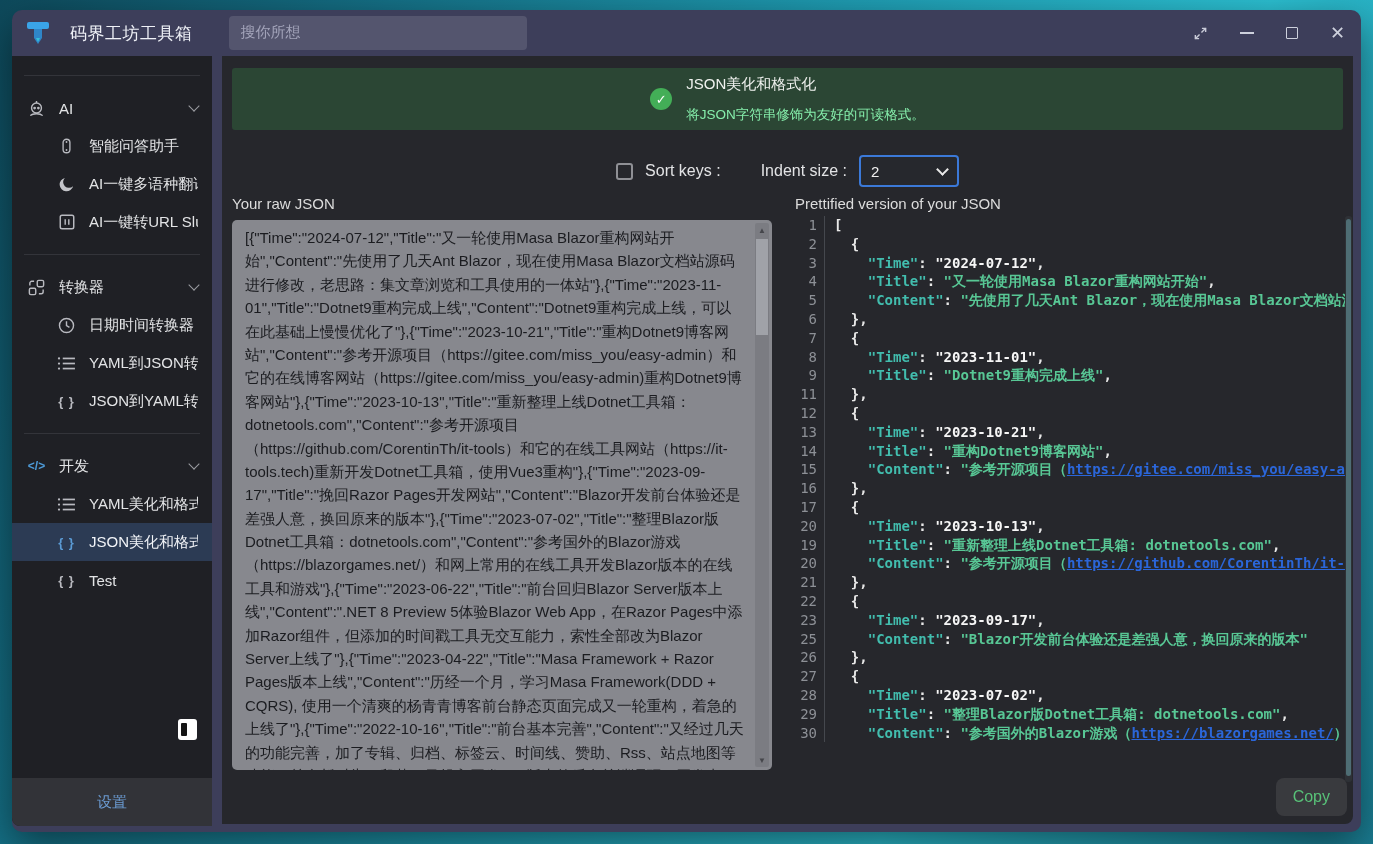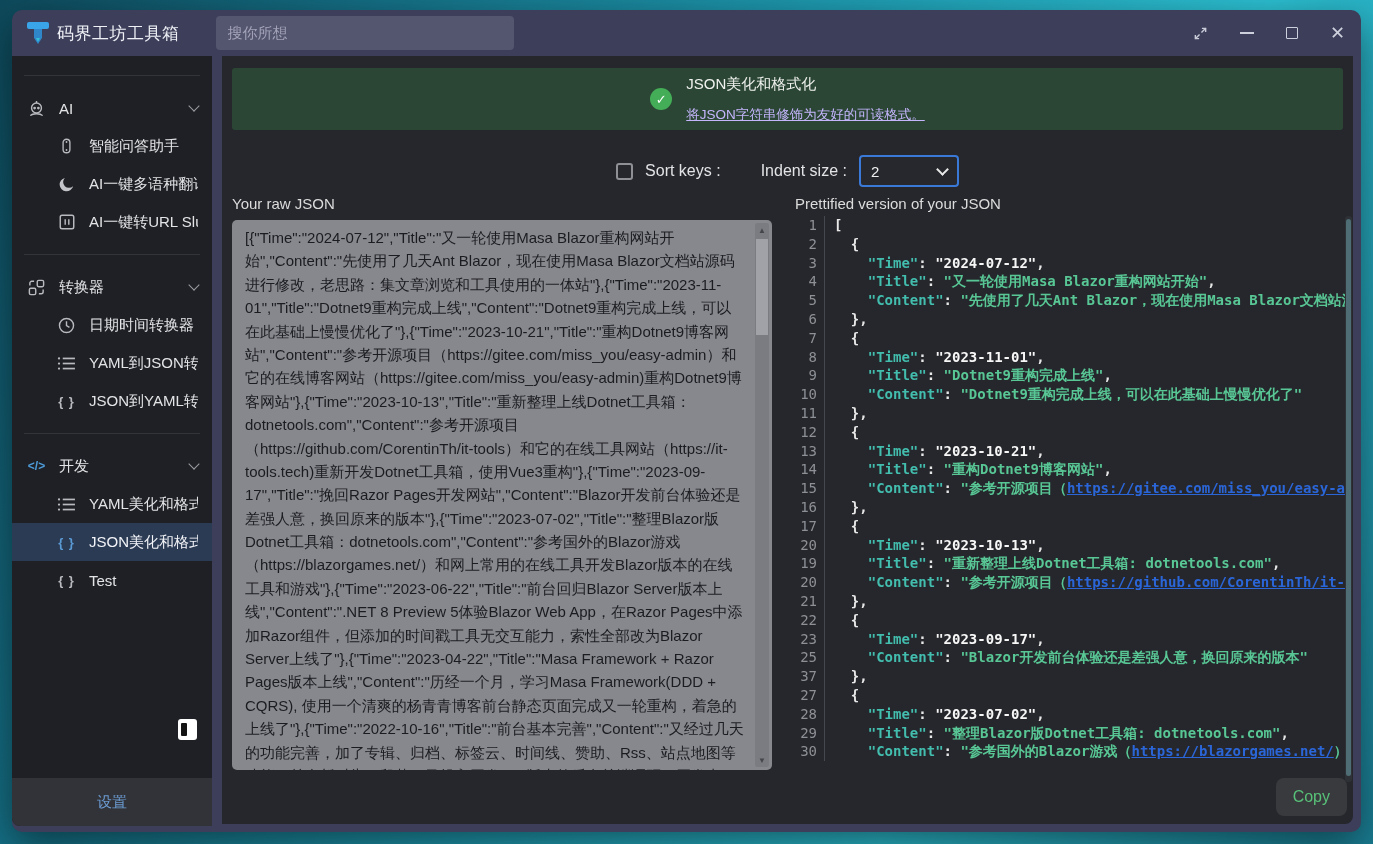--- a/index.html
+++ b/index.html
@@ -6,25 +6,25 @@
   html,body { width:1373px; height:844px; overflow:hidden;
     font-family:"Liberation Sans","DejaVu Sans",sans-serif; }
   .desktop { position:relative; width:1373px; height:844px;
     background:linear-gradient(115deg,#0e4a5c 0%,#157086 22%,#1f9cb2 48%,#2cc0d2 72%,#1a7d93 100%); }
   .window { position:absolute; left:12px; top:10px; width:1349px; height:822px;
     background:#3d3e5a; border-radius:10px; box-shadow:0 14px 40px rgba(0,0,0,.5); overflow:hidden; }
 
   
   .titlebar { height:46px; display:flex; align-items:center; padding:0 16px 0 14px; }
   .logo { display:flex; align-items:center; }
-  .app-title { color:#eef0f6; font-size:17px; margin-left:7px; letter-spacing:.5px; }
+  .app-title { color:#eef0f6; font-size:17px; margin-left:20px; letter-spacing:.5px; }
   .search-box { margin-left:36px; }
   .search-box input { width:298px; height:34px; background:#54556e; border:none; border-radius:4px;
     color:#e8e8ee; padding:0 12px; font-size:15px; outline:none;
-    font-family:Liberation Serif, serif; }
+    font-family:Liberation Mono, monospace; }
   .search-box input::placeholder { color:#a3a4ba; }
   .win-controls { margin-left:auto; display:flex; align-items:center; gap:32px; color:#cdd0dc; }
   .win-btn { display:flex; align-items:center; justify-content:center; cursor:pointer; }
   .min-glyph { width:14px; height:0; border-top:2px solid #cdd0dc; }
   .max-glyph { width:12px; height:12px; border:1.6px solid #cdd0dc; border-radius:1px; }
   .close-glyph { font-size:18px; line-height:1; color:#cdd0dc; }
 
   
   .body { position:absolute; top:46px; left:0; right:0; bottom:0; }
   .sidebar { position:absolute; left:0; top:0; bottom:6px; width:200px; background:#1f2025;
@@ -51,21 +51,21 @@
 
   .main { position:absolute; left:210px; top:0; right:8px; bottom:8px; background:#26272c;
     border-bottom-right-radius:8px; overflow:hidden; }
 
   
   .banner { position:absolute; left:10px; right:10px; top:12px; height:62px; background:#2b4634;
     border-radius:3px; display:flex; align-items:center; justify-content:center; gap:14px; }
   .check-circle { width:22px; height:22px; border-radius:50%; background:#43ae57; color:#fff;
     display:flex; align-items:center; justify-content:center; font-size:13px; font-weight:bold; flex:none; }
   .banner-title { font-size:15px; color:#f0f2ef; }
-  .banner-sub { font-size:13.5px; color:#c4b5fd; margin-top:12px;text-decoration:underline; }
+  .banner-sub { font-size:13.5px; color:#86efac; margin-top:12px; }
 
   
   .controls { position:absolute; top:99px; left:0; right:0; height:32px; display:flex;
     align-items:center; justify-content:center; gap:12px; color:#e2e3e5; font-size:16px; }
   .cb { appearance:none; -webkit-appearance:none; width:17px; height:17px; border:2px solid #8f9095;
     border-radius:3px; background:transparent; cursor:pointer; }
   .ctl-gap { width:16px; }
   .select { width:100px; height:32px; border:2px solid #3b79d8; border-radius:4px; background:#26282d;
     display:flex; align-items:center; padding:0 10px; color:#f0f0f0; font-size:15px; cursor:pointer; }
   .select .sel-chev { width:9px; height:9px; border-right:2px solid #e8e8e8; border-bottom:2px solid #e8e8e8;
@@ -311,36 +311,35 @@
         <div class="code-panel" id="code-lines">
             <div class="code-line"><span class="ln">1</span><span><span class="tok-p">[</span></span></div>
             <div class="code-line"><span class="ln">2</span><span><span class="tok-p">  {</span></span></div>
             <div class="code-line"><span class="ln">3</span><span><span class="tok-p">    </span><span class="tok-k">"Time"</span><span class="tok-p">: </span><span class="tok-d">"2024-07-12"</span><span class="tok-p">,</span></span></div>
             <div class="code-line"><span class="ln">4</span><span><span class="tok-p">    </span><span class="tok-k">"Title"</span><span class="tok-p">: </span><span class="tok-s">"又一轮使用Masa Blazor重构网站开始"</span><span class="tok-p">,</span></span></div>
             <div class="code-line"><span class="ln">5</span><span><span class="tok-p">    </span><span class="tok-k">"Content"</span><span class="tok-p">: </span><span class="tok-s">"先使用了几天Ant Blazor，现在使用Masa Blazor文档站源码进行修改，老思路：集文章浏览和工具使用的一体站"</span></span></div>
             <div class="code-line"><span class="ln">6</span><span><span class="tok-p">  },</span></span></div>
             <div class="code-line"><span class="ln">7</span><span><span class="tok-p">  {</span></span></div>
             <div class="code-line"><span class="ln">8</span><span><span class="tok-p">    </span><span class="tok-k">"Time"</span><span class="tok-p">: </span><span class="tok-d">"2023-11-01"</span><span class="tok-p">,</span></span></div>
             <div class="code-line"><span class="ln">9</span><span><span class="tok-p">    </span><span class="tok-k">"Title"</span><span class="tok-p">: </span><span class="tok-s">"Dotnet9重构完成上线"</span><span class="tok-p">,</span></span></div>
-            <div class="code-line"><span class="ln">10</span><span><span class="tok-p">    </span><span class="tok-k">"Content"</span><span class="tok-p">: </span><span class="tok-s">"Dotnet9重构完成上线，可以在此基础上慢慢优化了"</span></span></div>
             <div class="code-line"><span class="ln">11</span><span><span class="tok-p">  },</span></span></div>
             <div class="code-line"><span class="ln">12</span><span><span class="tok-p">  {</span></span></div>
             <div class="code-line"><span class="ln">13</span><span><span class="tok-p">    </span><span class="tok-k">"Time"</span><span class="tok-p">: </span><span class="tok-d">"2023-10-21"</span><span class="tok-p">,</span></span></div>
             <div class="code-line"><span class="ln">14</span><span><span class="tok-p">    </span><span class="tok-k">"Title"</span><span class="tok-p">: </span><span class="tok-s">"重构Dotnet9博客网站"</span><span class="tok-p">,</span></span></div>
             <div class="code-line"><span class="ln">15</span><span><span class="tok-p">    </span><span class="tok-k">"Content"</span><span class="tok-p">: </span><span class="tok-s">"参考开源项目（</span><span class="tok-u">https://gitee.com/miss_you/easy-admin</span></span></div>
             <div class="code-line"><span class="ln">16</span><span><span class="tok-p">  },</span></span></div>
             <div class="code-line"><span class="ln">17</span><span><span class="tok-p">  {</span></span></div>
             <div class="code-line"><span class="ln">20</span><span><span class="tok-p">    </span><span class="tok-k">"Time"</span><span class="tok-p">: </span><span class="tok-d">"2023-10-13"</span><span class="tok-p">,</span></span></div>
             <div class="code-line"><span class="ln">19</span><span><span class="tok-p">    </span><span class="tok-k">"Title"</span><span class="tok-p">: </span><span class="tok-s">"重新整理上线Dotnet工具箱: dotnetools.com"</span><span class="tok-p">,</span></span></div>
             <div class="code-line"><span class="ln">20</span><span><span class="tok-p">    </span><span class="tok-k">"Content"</span><span class="tok-p">: </span><span class="tok-s">"参考开源项目（</span><span class="tok-u">https://github.com/CorentinTh/it-tools</span></span></div>
             <div class="code-line"><span class="ln">21</span><span><span class="tok-p">  },</span></span></div>
             <div class="code-line"><span class="ln">22</span><span><span class="tok-p">  {</span></span></div>
             <div class="code-line"><span class="ln">23</span><span><span class="tok-p">    </span><span class="tok-k">"Time"</span><span class="tok-p">: </span><span class="tok-d">"2023-09-17"</span><span class="tok-p">,</span></span></div>
             <div class="code-line"><span class="ln">25</span><span><span class="tok-p">    </span><span class="tok-k">"Content"</span><span class="tok-p">: </span><span class="tok-s">"Blazor开发前台体验还是差强人意，换回原来的版本"</span></span></div>
-            <div class="code-line"><span class="ln">37</span><span><span class="tok-p">  },</span></span></div>
+            <div class="code-line"><span class="ln">26</span><span><span class="tok-p">  },</span></span></div>
             <div class="code-line"><span class="ln">27</span><span><span class="tok-p">  {</span></span></div>
             <div class="code-line"><span class="ln">28</span><span><span class="tok-p">    </span><span class="tok-k">"Time"</span><span class="tok-p">: </span><span class="tok-d">"2023-07-02"</span><span class="tok-p">,</span></span></div>
             <div class="code-line"><span class="ln">29</span><span><span class="tok-p">    </span><span class="tok-k">"Title"</span><span class="tok-p">: </span><span class="tok-s">"整理Blazor版Dotnet工具箱: dotnetools.com"</span><span class="tok-p">,</span></span></div>
             <div class="code-line"><span class="ln">30</span><span><span class="tok-p">    </span><span class="tok-k">"Content"</span><span class="tok-p">: </span><span class="tok-s">"参考国外的Blazor游戏（</span><span class="tok-u">https://blazorgames.net/</span><span class="tok-s">）和网上常用的在线工具开发Blazor版本的在线工具和游戏"</span></span></div>
           </div>
         <div class="pretty-scroll">
           <span class="pretty-thumb"></span>
         </div>
 
         <button class="copy-btn">Copy</button>

